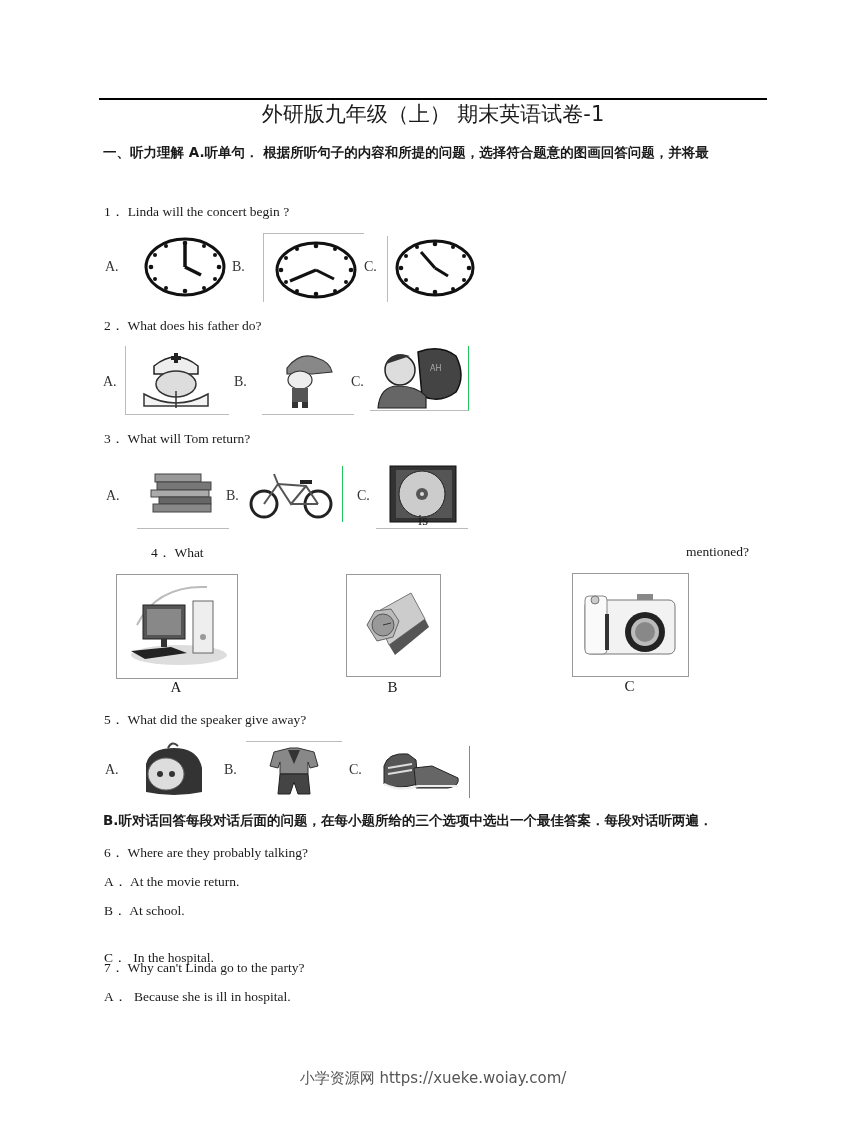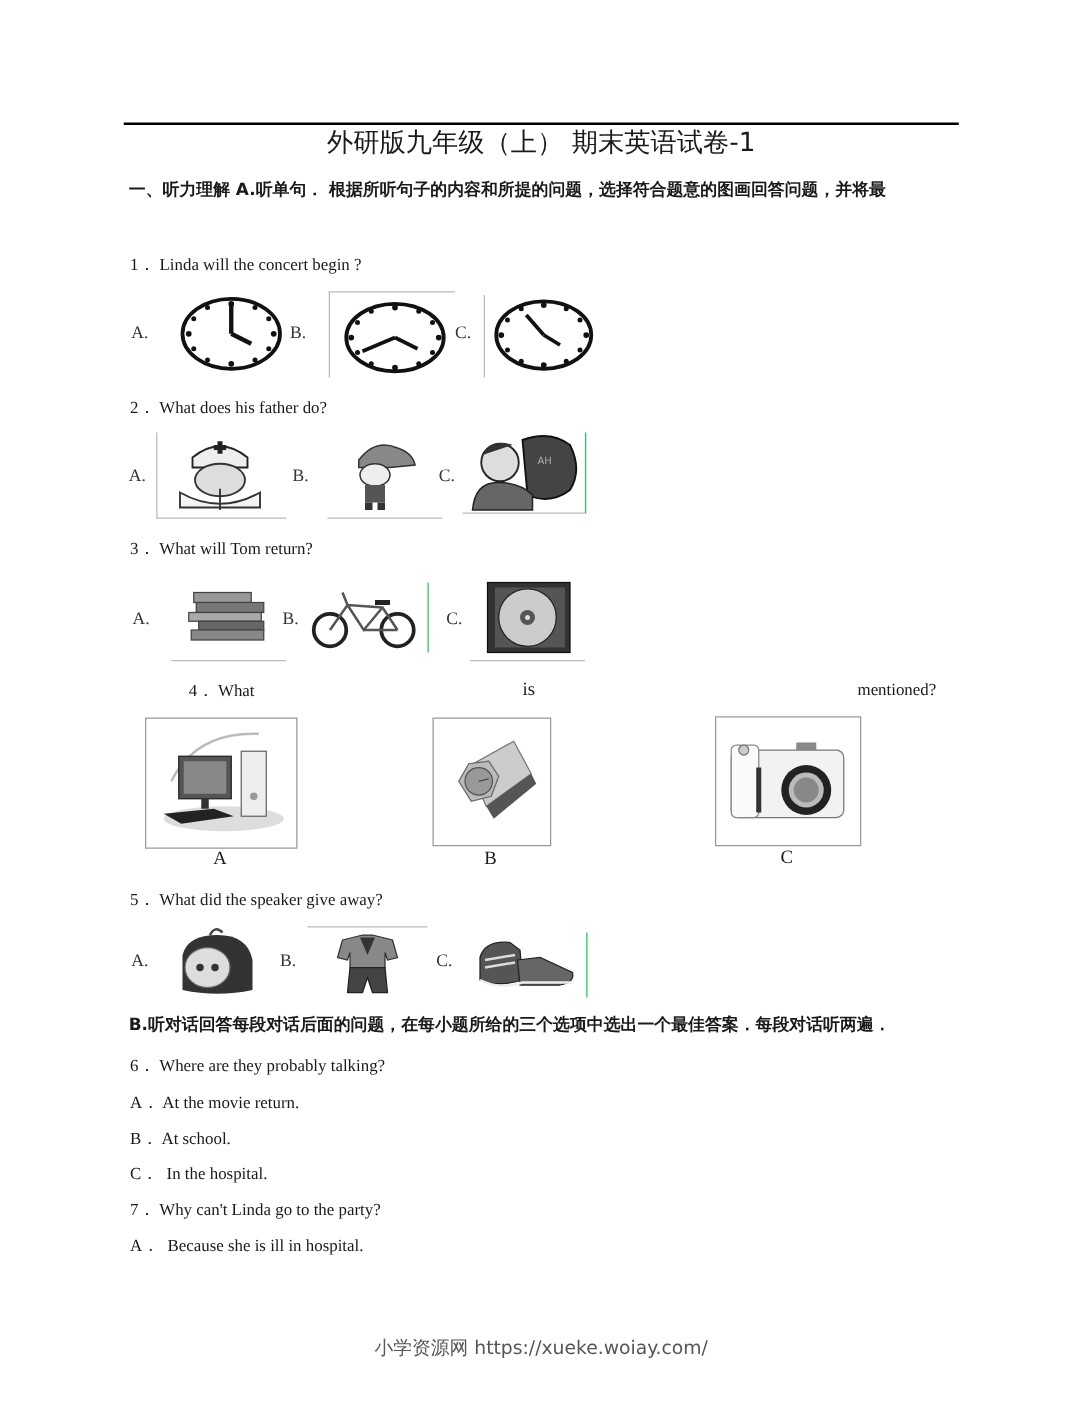--- a/index.html
+++ b/index.html
@@ -171,21 +171,21 @@
     <circle cx="46" cy="30" r="23" fill="#ccc" stroke="#222"></circle>
     <circle cx="46" cy="30" r="6" fill="#555"></circle>
     <circle cx="46" cy="30" r="2" fill="#ddd"></circle>
   </svg>
 </div>
 
 <div class="abs q" style="top:544px; width:648px;margin-left:47px;">
   <span>4．</span>
   <span>What</span>
 </div>
-<span class="abs" style="left:418px; top:544px; font-size:15px;text-align:right;">is</span>
+<span class="abs" style="left:418px; top:512px; font-size:15px;text-align:right;">is</span>
 <span class="abs" style="left:686px; top:544px; font-size:13.5px;">mentioned?</span>
 
 <div class="abs frame" style="left:116px; top:574px; width:120px; height:103px;">
   <svg width="120" height="103" viewBox="0 0 120 103">
     <path d="M20 50 Q40 10 90 12" fill="none" stroke="#bbb" stroke-width="2"></path>
     <ellipse cx="62" cy="80" rx="48" ry="10" fill="#ddd"></ellipse>
     <rect x="26" y="30" width="42" height="34" fill="#555" stroke="#222"></rect>
     <rect x="30" y="34" width="34" height="26" fill="#888"></rect>
     <rect x="44" y="64" width="6" height="8" fill="#333"></rect>
     <path d="M14 76 L54 72 L70 78 L28 84 Z" fill="#222"></path>
@@ -259,21 +259,21 @@
   <span>Where are they probably talking?</span>
 </div>
 <div class="abs q" style="top:873px;">
   <span>A．</span>
   <span>At the movie return.</span>
 </div>
 <div class="abs q" style="top:902px;">
   <span>B．</span>
   <span>At school.</span>
 </div>
-<div class="abs q" style="top:930px;">
+<div class="abs q" style="top:949px;">
   <span>C．</span>
   <span style="white-space:pre;"> In the hospital.</span>
 </div>
 
 <div class="abs q" style="top:959px;">
   <span>7．</span>
   <span>Why can't Linda go to the party?</span>
 </div>
 <div class="abs q" style="top:988px;">
   <span>A．</span>

